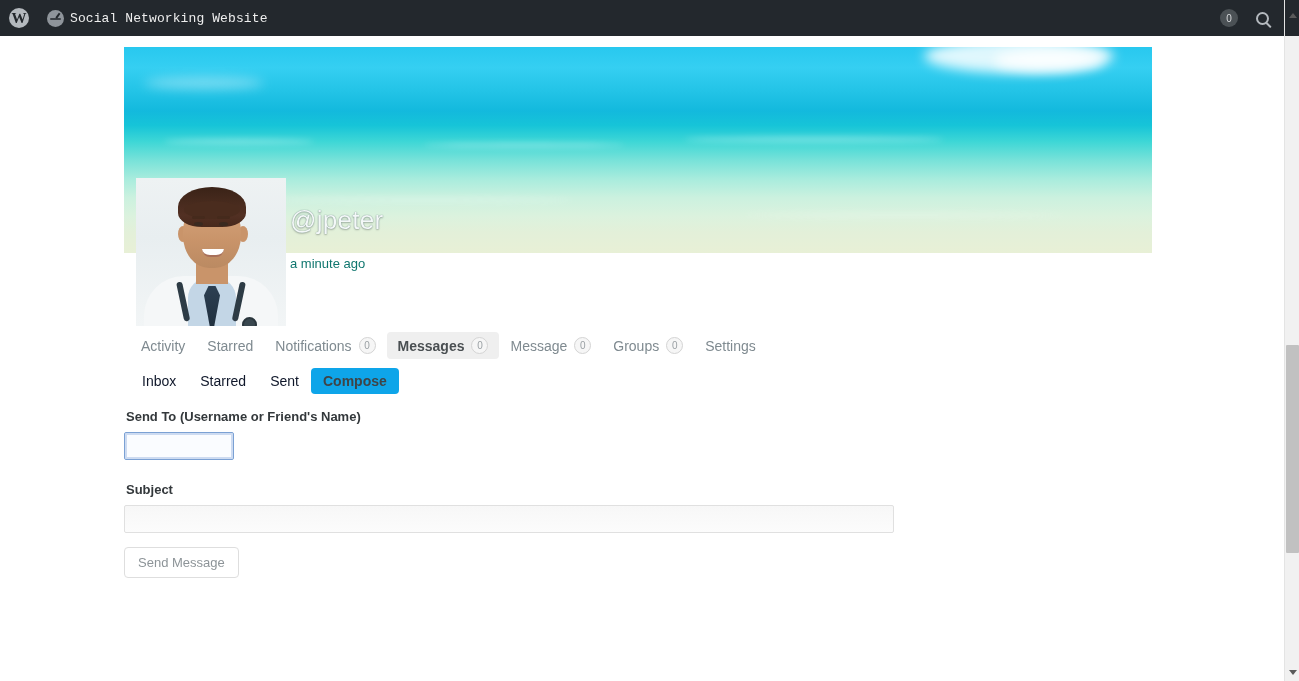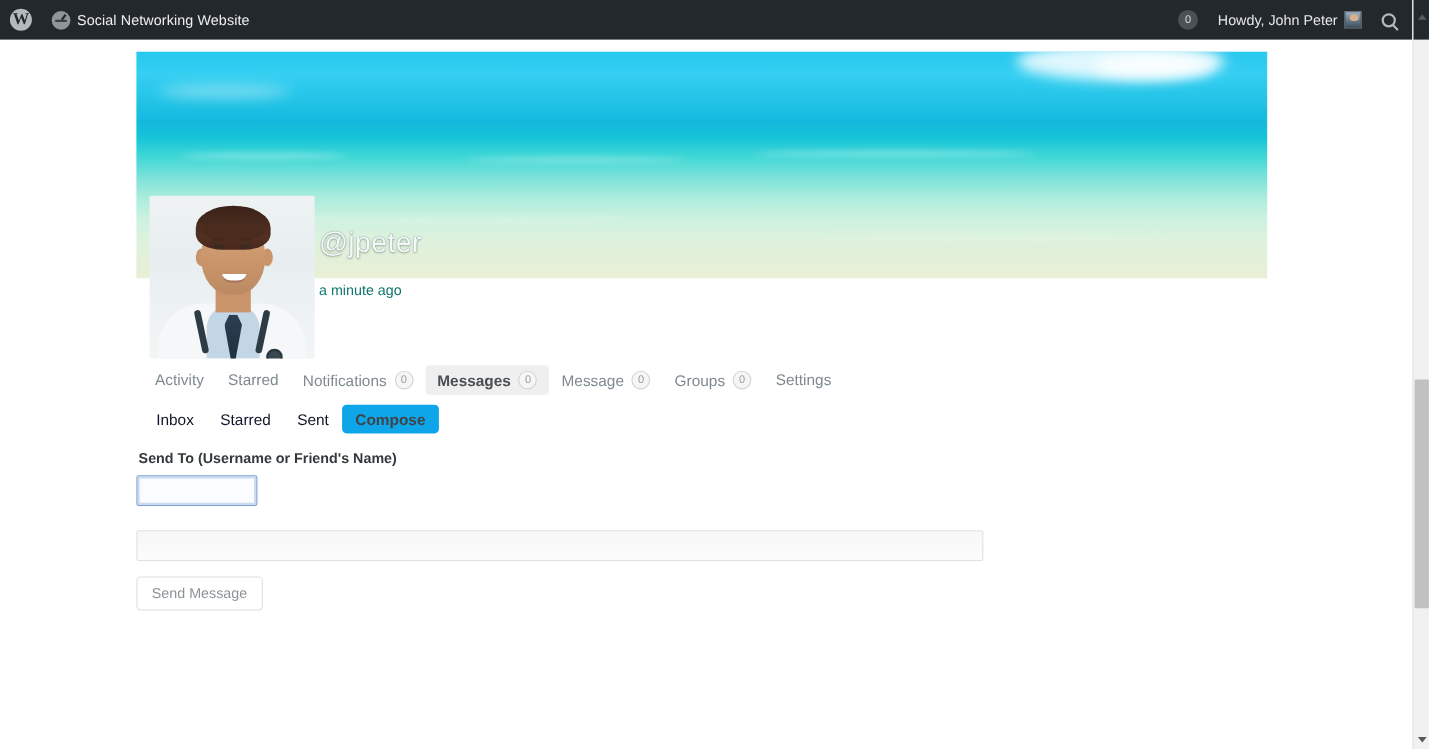--- a/index.html
+++ b/index.html
@@ -42,21 +42,21 @@
   }
   .dash-icon::after {
     content: ""; position: absolute; left: 50%; top: 50%;
     width: 1.5px; height: 6px; background: #23282d;
     transform-origin: bottom center; transform: translate(-50%,-100%) rotate(35deg);
   }
   .dash-icon::before {
     content: ""; position: absolute; left: 3px; top: 8px;
     width: 11px; height: 2px; background: #3c4146; border-radius: 1px;
   }
-  .site-name { font-size: 13px; color: #eeeeee; letter-spacing: .1px; }
+  .site-name { font-size: 13px; color: #eeeeee; letter-spacing: .1px; font-family: Liberation Mono, monospace; }
   .ab-badge {
     width: 18px; height: 18px; border-radius: 50%;
     background: #4b5155; color: #d8dadc;
     font-size: 10px; display: flex; align-items: center; justify-content: center;
   }
   .howdy { font-size: 13px; color: #e6e7e8; }
   .ab-avatar {
     width: 16px; height: 16px; border: 1px solid #6a7075;
     background: linear-gradient(180deg,#9fb3c8 0%,#6d8296 45%,#3f4e5c 100%);
     position: relative; overflow: hidden;
@@ -201,21 +201,21 @@
     letter-spacing: .3px; line-height: 1;
   }
   #timeago {
     margin-top: 23px;
     font-size: 13px; color: #0f766e;
   }
 
   
   #primary-nav {
     position: absolute; left: 6px; top: 285px;
-    display: flex; align-items: flex-start; gap: 0;
+    display: flex; align-items: center; gap: 0;
     z-index: 4;
   }
   .nav-item {
     display: flex; align-items: center; gap: 7px;
     padding: 5px 11px; border-radius: 4px;
     font-size: 14px; color: #7f8a90;
     white-space: nowrap; cursor: pointer;
   }
   .nav-item.active {
     background: #efefef; color: #4a4f52; font-weight: bold;
@@ -338,24 +338,20 @@
       <span class="wp-logo-icon">W</span>
     </div>
     <div class="ab-item">
       <span class="dash-icon"></span>
       <span class="site-name">Social Networking Website</span>
     </div>
   </div>
   <div class="ab-right">
     <div class="ab-item">
       <span class="ab-badge">0</span>
-    </div>
-    <div class="ab-item">
-      <span class="howdy">Howdy, John Peter</span>
-      <span class="ab-avatar"></span>
     </div>
     <div class="ab-item">
       <span class="search-glyph"></span>
     </div>
   </div>
 </div>
 
 <div id="page">
   <div id="container">
 
@@ -432,20 +428,21 @@
     </div>
 
     <div id="compose-form">
 
       <div class="field-group">
         <div class="field-label">Send To (Username or Friend's Name)</div>
         <input id="sendto-input" type="text" placeholder="" style="">
       </div>
 
       <div class="field-group">
+        <div class="field-label">Subject</div>
         <input id="subject-input" type="text" placeholder="" style="">
       </div>
 
 
       <button id="send-btn">Send Message</button>
     </div>
 
   </div>
 </div>
 

